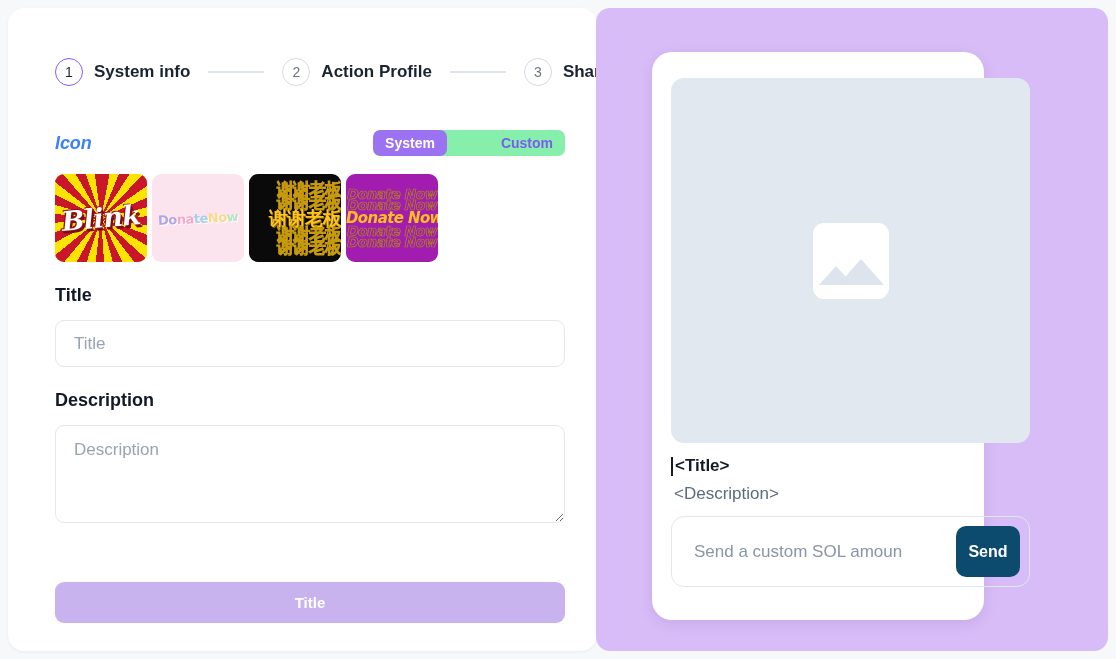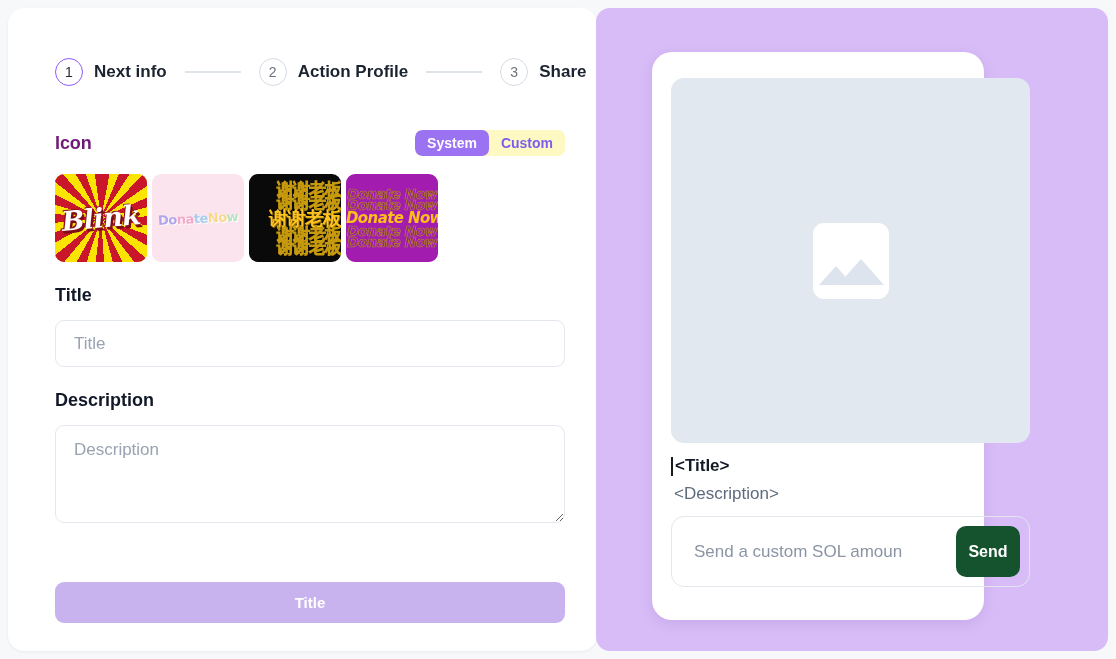--- a/index.html
+++ b/index.html
@@ -79,29 +79,31 @@
     left: 47px;
     top: 122px;
     width: 510px;
     display: flex;
     align-items: center;
     justify-content: space-between;
   }
   .section-label {
     font-size: 18px;
     font-weight: bold;
-    color: #701a75;
+    color: #3b82f6;
     letter-spacing: -0.1px;
+    font-style: italic;
   }
   .seg {
     display: flex;
-    background: #fef9c3;
+    background: #86efac;
     border-radius: 7px;
     overflow: hidden;
     height: 26px;
+    gap: 42px;
   }
   .seg-btn {
     padding: 0 12px;
     height: 26px;
     line-height: 26px;
     font-size: 14px;
     font-weight: bold;
     color: #7c5cf0;
     background: transparent;
     border: none;
@@ -385,41 +387,41 @@
     font-size: 17px;
     color: #0f766e;
     background: transparent;
     min-width: 0;
   }
   .send-input::placeholder { color: #8b95a5; }
   .send-btn {
     flex: none;
     width: 64px;
     height: 51px;
-    background: #14532d;
+    background: #0c4a6e;
     color: #ffffff;
     border: none;
     border-radius: 10px;
     font-family: inherit;
     font-size: 16px;
     font-weight: bold;
     cursor: pointer;
   }
 </style>
 </head>
 <body>
 
 <div id="app">
 
   <div class="form-card">
 
     <div class="stepper">
       <div class="step active">
         <div class="step-circle">1</div>
-        <div class="step-label">Next info</div>
+        <div class="step-label">System info</div>
       </div>
       <div class="step-line"></div>
       <div class="step dim">
         <div class="step-circle">2</div>
         <div class="step-label">Action Profile</div>
       </div>
       <div class="step-line"></div>
       <div class="step dim">
         <div class="step-circle">3</div>
         <div class="step-label">Share</div>

